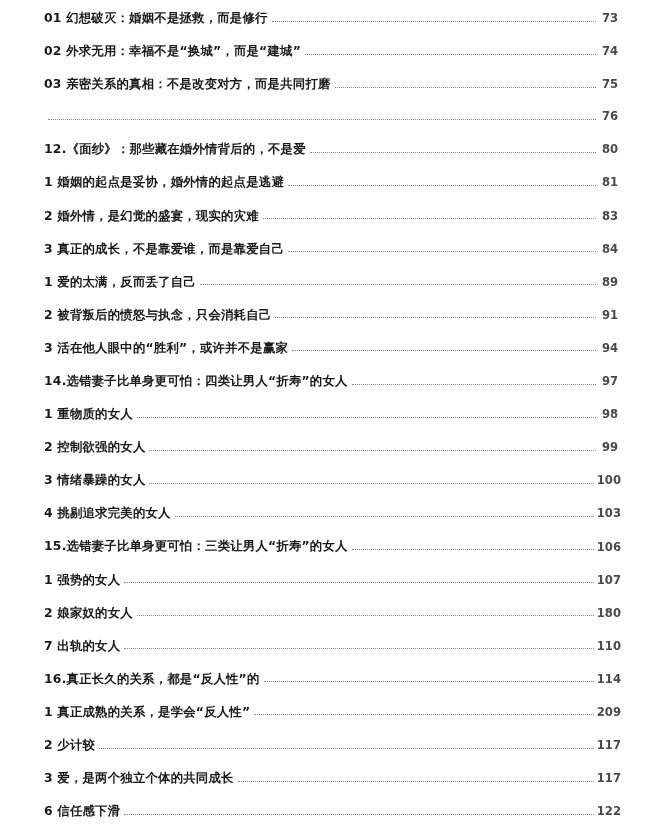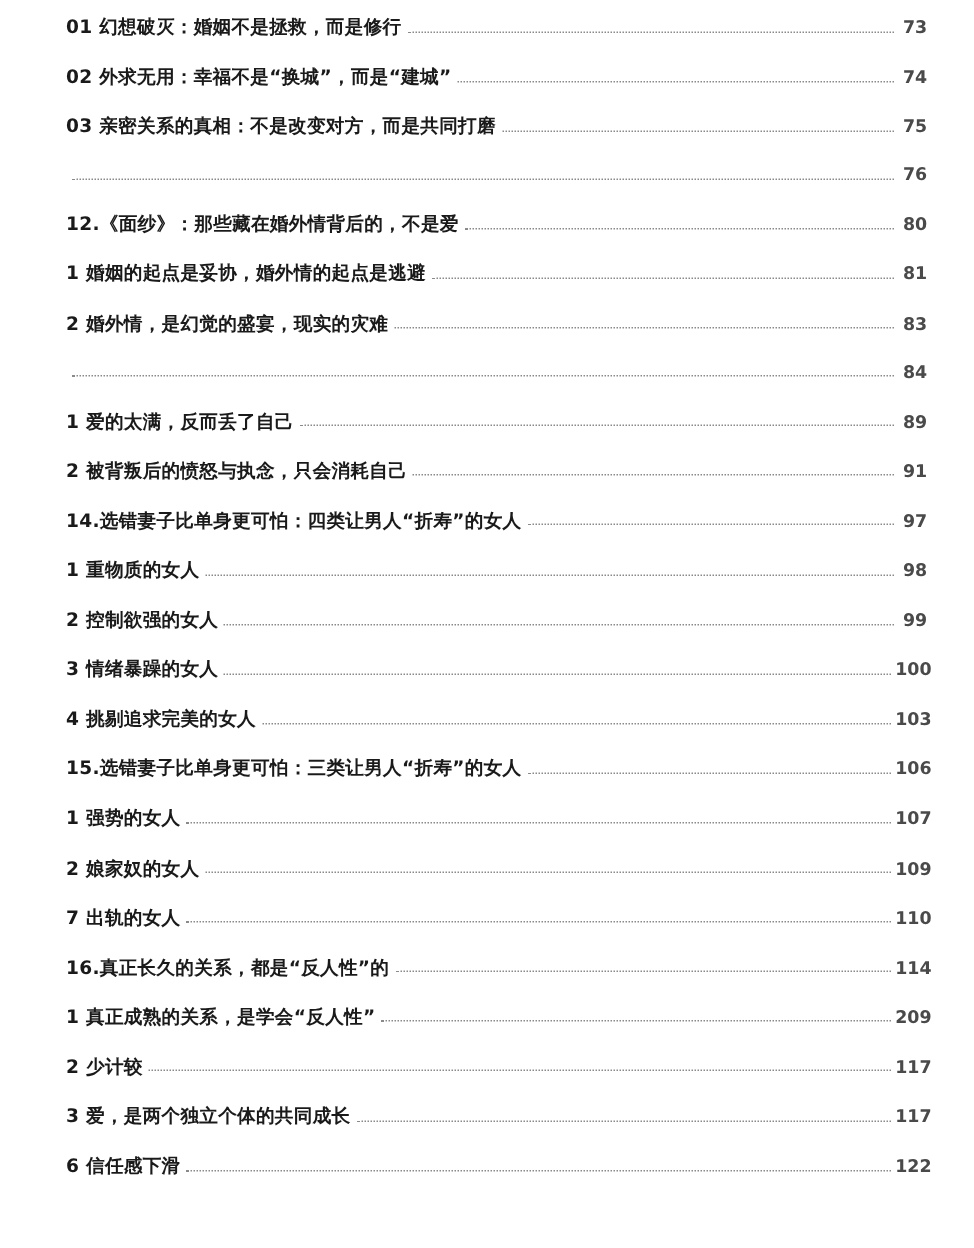--- a/index.html
+++ b/index.html
@@ -81,32 +81,38 @@
       <span class="label">1 婚姻的起点是妥协，婚外情的起点是逃避</span>
       <span class="leader"></span>
       <span class="page">81</span>
     </div>
     <div class="toc-entry indent-1">
       <span class="label">2 婚外情，是幻觉的盛宴，现实的灾难</span>
       <span class="leader"></span>
       <span class="page">83</span>
     </div>
     <div class="toc-entry indent-1">
+      <span class="label">3 真正的成长，不是靠爱谁，而是靠爱自己</span>
       <span class="leader"></span>
       <span class="page">84</span>
     </div>
     <div class="toc-entry indent-1">
       <span class="label">1 爱的太满，反而丢了自己</span>
       <span class="leader"></span>
       <span class="page">89</span>
     </div>
     <div class="toc-entry indent-1">
       <span class="label">2 被背叛后的愤怒与执念，只会消耗自己</span>
       <span class="leader"></span>
       <span class="page">91</span>
+    </div>
+    <div class="toc-entry indent-1">
+      <span class="label">3 活在他人眼中的“胜利”，或许并不是赢家</span>
+      <span class="leader"></span>
+      <span class="page">94</span>
     </div>
     <div class="toc-entry indent-0">
       <span class="label">14.选错妻子比单身更可怕：四类让男人“折寿”的女人</span>
       <span class="leader"></span>
       <span class="page">97</span>
     </div>
     <div class="toc-entry indent-1">
       <span class="label">1 重物质的女人</span>
       <span class="leader"></span>
       <span class="page">98</span>
@@ -132,21 +138,21 @@
       <span class="page">106</span>
     </div>
     <div class="toc-entry indent-1">
       <span class="label">1 强势的女人</span>
       <span class="leader"></span>
       <span class="page">107</span>
     </div>
     <div class="toc-entry indent-1">
       <span class="label">2 娘家奴的女人</span>
       <span class="leader"></span>
-      <span class="page">109</span>
+      <span class="page">180</span>
     </div>
     <div class="toc-entry indent-1">
       <span class="label">7 出轨的女人</span>
       <span class="leader"></span>
       <span class="page">110</span>
     </div>
     <div class="toc-entry indent-0">
       <span class="label">16.真正长久的关系，都是“反人性”的</span>
       <span class="leader"></span>
       <span class="page">114</span>

